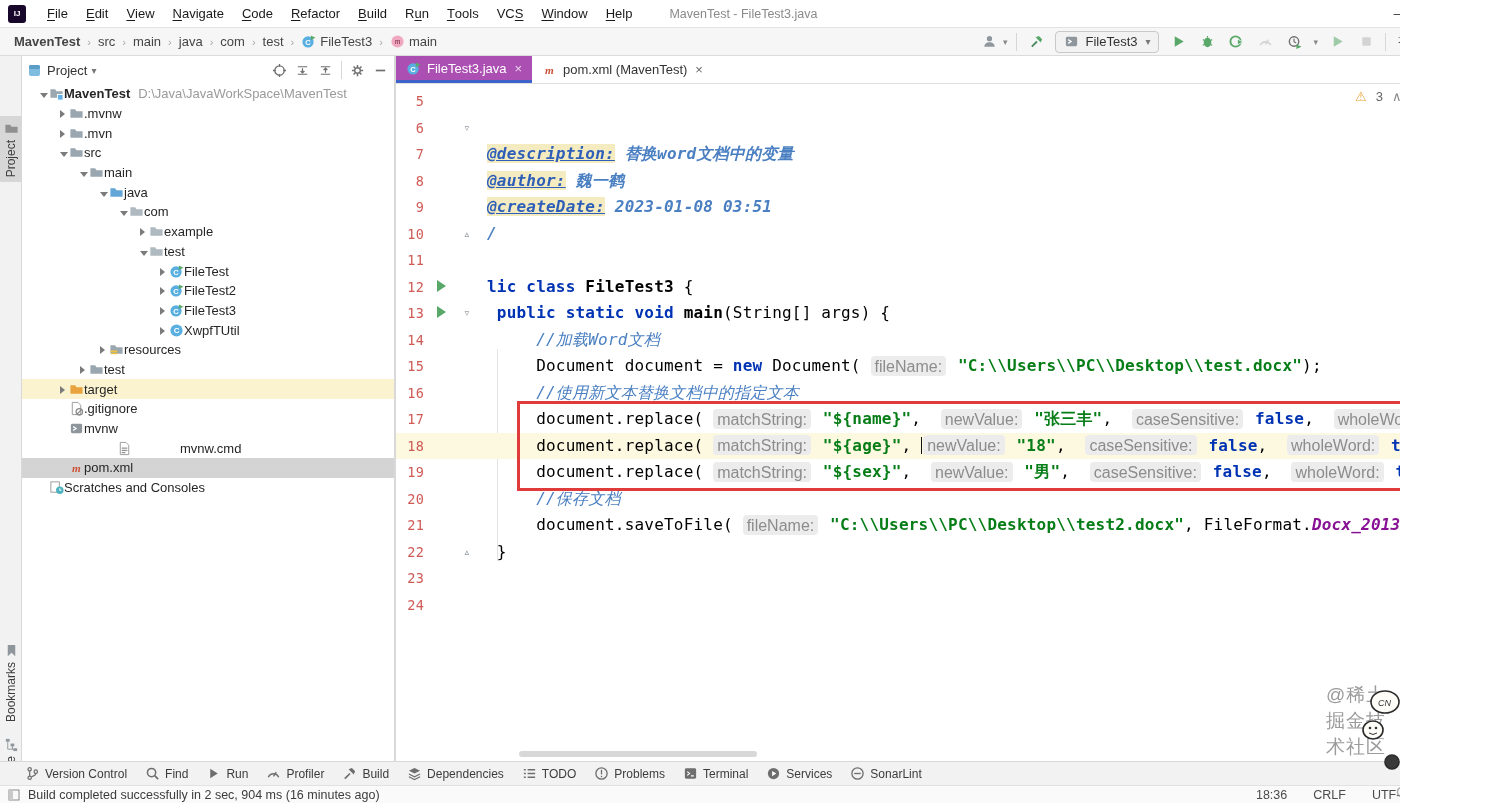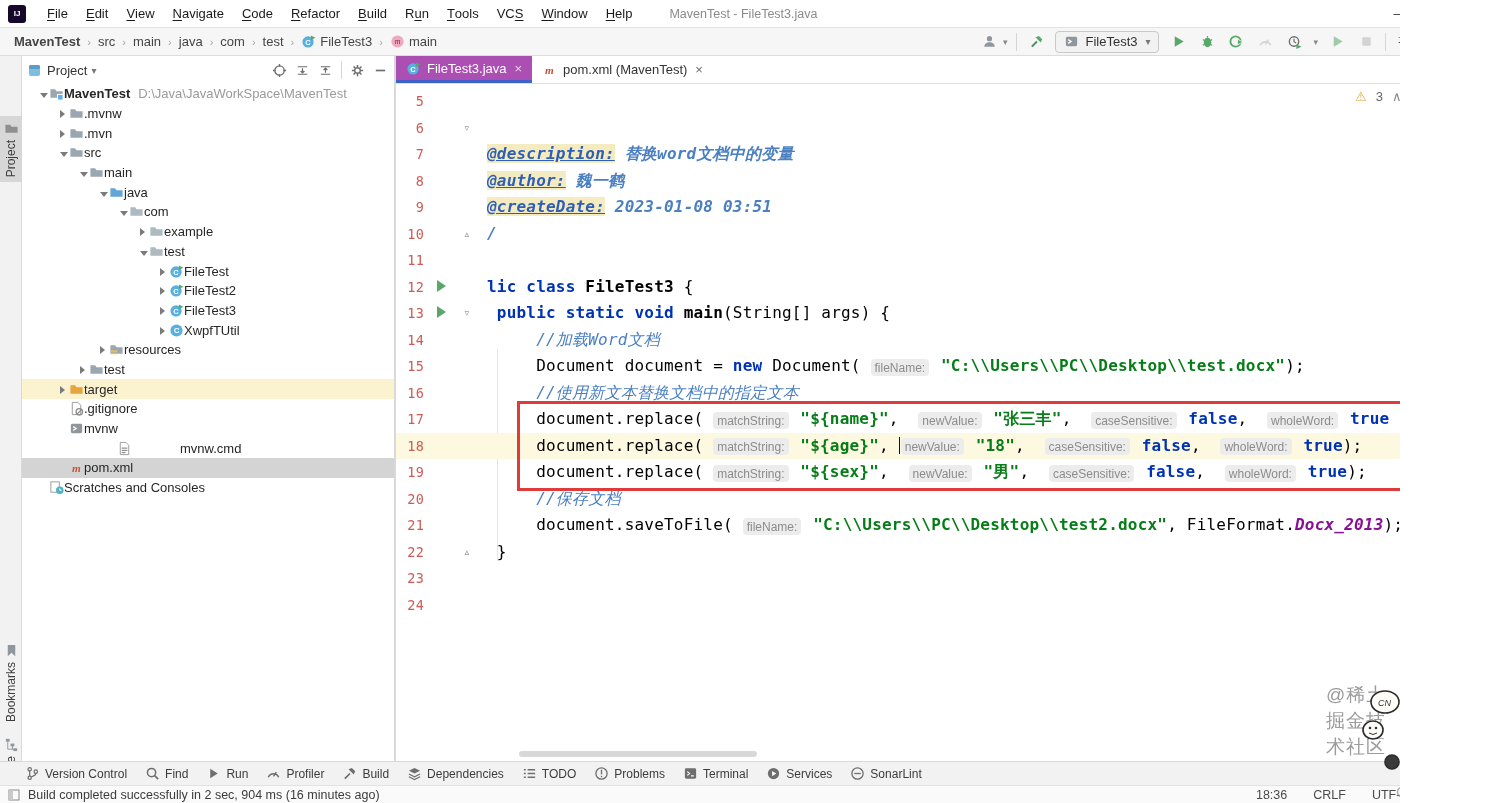--- a/index.html
+++ b/index.html
@@ -78,21 +78,21 @@
   .run-arrow { width:0;height:0;border-left:9px solid #59a869;border-top:6px solid transparent;border-bottom:6px solid transparent; display:inline-block; }
   .code-text { flex:1; overflow:hidden; }
   .sg-plain { color:#000; }
   .sg-plainb { color:#000; font-weight:bold; }
   .sg-kw { color:#0033b3; font-weight:bold; }
   .sg-str { color:#067d17; font-weight:600; }
   .sg-cmt { color:#4a7fc1; font-style:italic; }
   .sg-doc { color:#4a7fc1; font-style:italic; font-weight:600; }
   .sg-doctag { color:#2e5fb8; font-weight:bold; font-style:italic; text-decoration:underline; background:#f5ebc0; }
   .sg-field { color:#871094; font-style:italic; font-weight:600; }
-  .sg-hint { font-family:"Liberation Sans", sans-serif; font-size:12px; letter-spacing:0; color:#8c8c8c;
+  .sg-hint { font-family:"Liberation Sans", sans-serif; font-size:16px; letter-spacing:0; color:#8c8c8c;
     background:#ececec; border-radius:4px; padding:1.5px 4px; margin:0 2px 0 0; }
   .sg-caret { display:inline-block; width:0; border-left:1.7px solid #111; height:17px; vertical-align:-3px; margin-right:1px; }
   .indent-guide { position:absolute; width:1px; background:#e3e3e3; }
 
   .warn-widget { position:absolute; right:60px; top:34px; display:flex; align-items:center; gap:9px;
     font-size:13px; color:#666; background:rgba(255,255,255,.85); padding:1px 6px; border-radius:4px; }
   .warn-tri { color:#e8a43a; font-size:13px; }
   .minimap { position:absolute; left:1045px; top:32px; width:46px; height:150px; background:#fbfbfb;
     border:1px solid #ececec; padding:4px 2px; overflow:hidden; }
   .mm-bar { height:2px; border-radius:1px; margin:0 0 2.6px 2px; }

